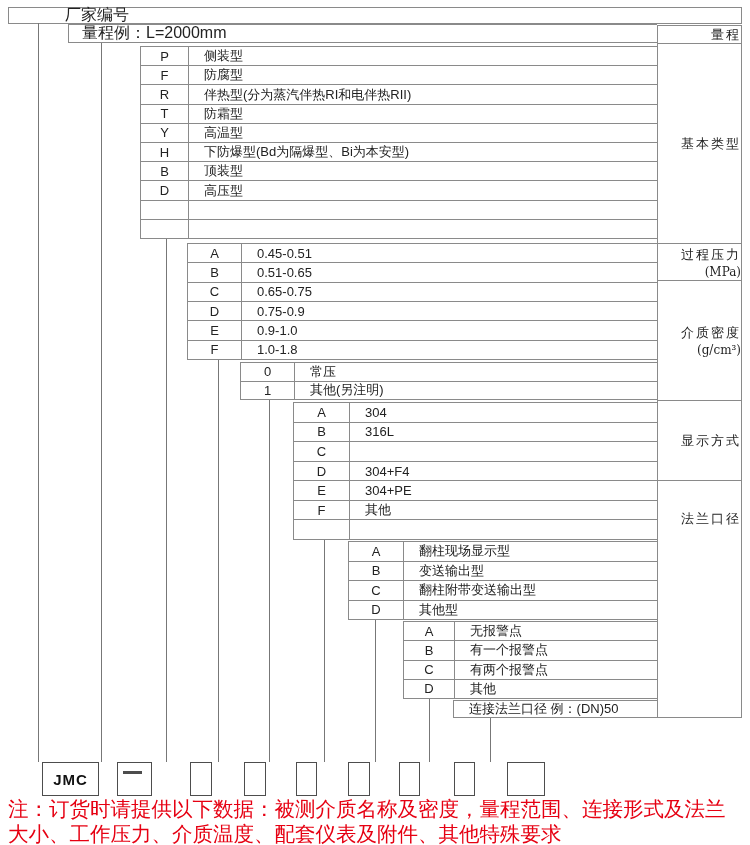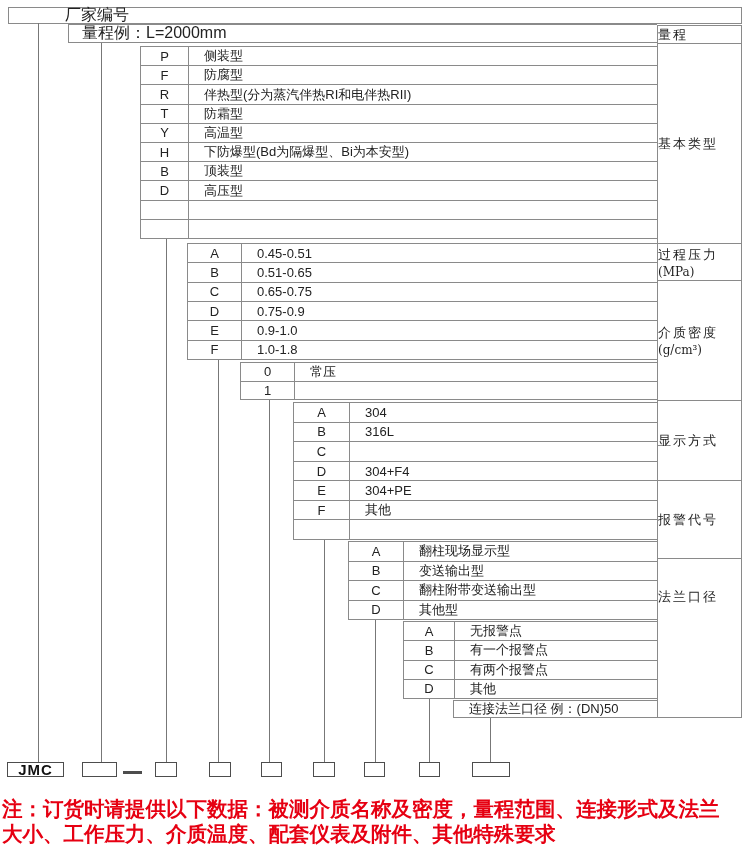--- a/index.html
+++ b/index.html
@@ -30,41 +30,41 @@
   }
   .desc{flex:1;display:flex;align-items:center;padding-left:15px;font-size:13px;white-space:nowrap;overflow:hidden;}
   .w47{width:47px}.w53{width:53px}.w55{width:55px}.w54{width:54px}.w50{width:50px}
   
   .sidecol{
     position:absolute;left:657px;top:25px;width:85px;height:693px;box-sizing:border-box;
     border:1px solid var(--line);display:flex;flex-direction:column;background:#fff;
   }
   .sidecell{
     box-sizing:border-box;border-bottom:1px solid var(--line);flex:none;
-    display:flex;flex-direction:column;align-items:flex-start;justify-content:center;
+    display:flex;flex-direction:column;align-items:flex-end;justify-content:center;
     font-family:"DejaVu Serif",serif;font-size:13px;letter-spacing:2px;color:#1f1f1f;text-align:center;
   }
   .sidecell:last-child{border-bottom:none;}
   .unit{font-size:12px;letter-spacing:0;margin-top:1px;}
   
   .vl{position:absolute;width:1px;background:#777;}
   
   .bbox{
-    position:absolute;top:762px;height:15px;box-sizing:border-box;
-    border:1.5px solid var(--dark);background:#fff;
+    position:absolute;top:762px;height:34px;box-sizing:border-box;
+    border:1.5px solid var(--dark);background:#fff;margin-left:35px;
   }
   .prefix{
     display:flex;align-items:center;justify-content:center;
     font-weight:bold;font-size:15px;color:#111;letter-spacing:1px;
   }
   .dash{position:absolute;top:771px;height:2.5px;background:var(--dark);}
   
   .note{
-    position:absolute;left:2px;top:796px;width:740px;
-    font-size:20.5px;font-weight:bold;line-height:25px;white-space:nowrap;
+    position:absolute;left:8px;top:796px;width:740px;
+    font-size:20.5px;font-weight:normal;line-height:25px;white-space:nowrap;
   }
 </style>
 </head>
 <body>
 
 <div class="canvas">
 
   <div class="topbox" style="left:8px;top:7px;width:734px;height:17px;padding-left:56px;">
     <span>厂家编号</span>
   </div>
@@ -84,23 +84,20 @@
       <span>过程压力</span>
       <span class="unit">(MPa)</span>
     </div>
     <div class="sidecell" style="height:120px;">
       <span>介质密度</span>
       <span class="unit">(g/cm³)</span>
     </div>
     <div class="sidecell" style="height:80px;">
       <span>显示方式</span>
     </div>
-    <div class="sidecell" style="height:78px;">
-      <span>报警代号</span>
-    </div>
     <div class="sidecell" style="height:20px;margin-top:28px;">
       <span>法兰口径</span>
     </div>
   </div>
 
   <div class="tbl" style="left:140px;top:46px;width:517px;height:193px;">
     <div class="row">
       <div class="code w47">P</div>
       <div class="desc">侧装型</div>
     </div>
@@ -169,20 +166,21 @@
     </div>
   </div>
 
   <div class="tbl" style="left:240px;top:362px;width:417px;height:38px;">
     <div class="row">
       <div class="code w53">0</div>
       <div class="desc">常压</div>
     </div>
     <div class="row">
       <div class="code w53">1</div>
+      <div class="desc">其他(另注明)</div>
     </div>
   </div>
 
   <div class="tbl" style="left:293px;top:402px;width:364px;height:138px;">
     <div class="row">
       <div class="code w55">A</div>
       <div class="desc">304</div>
     </div>
     <div class="row">
       <div class="code w55">B</div>

